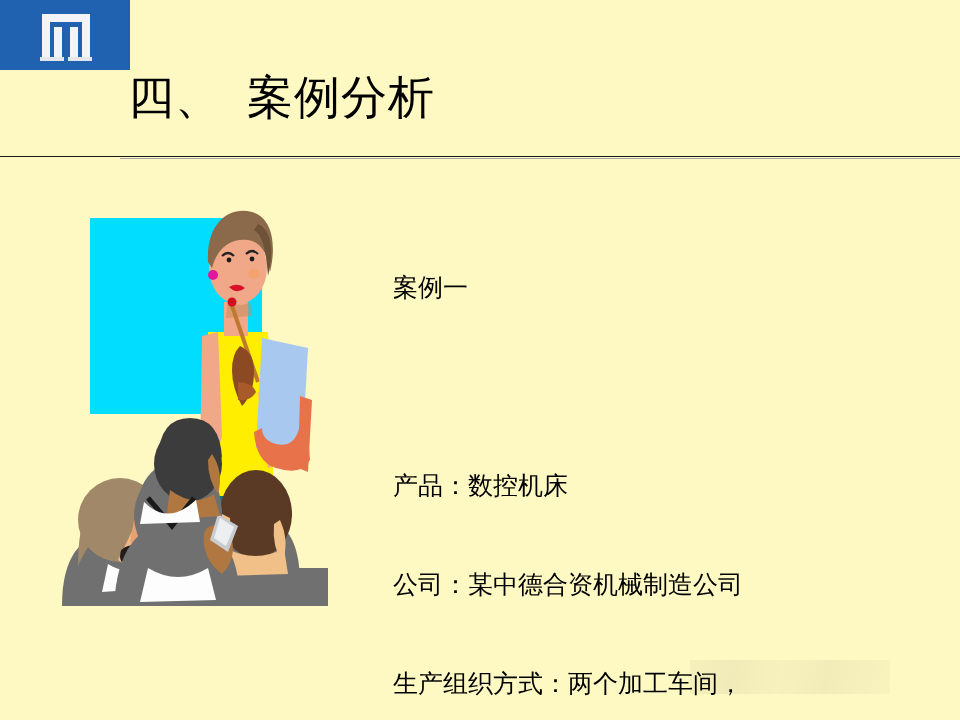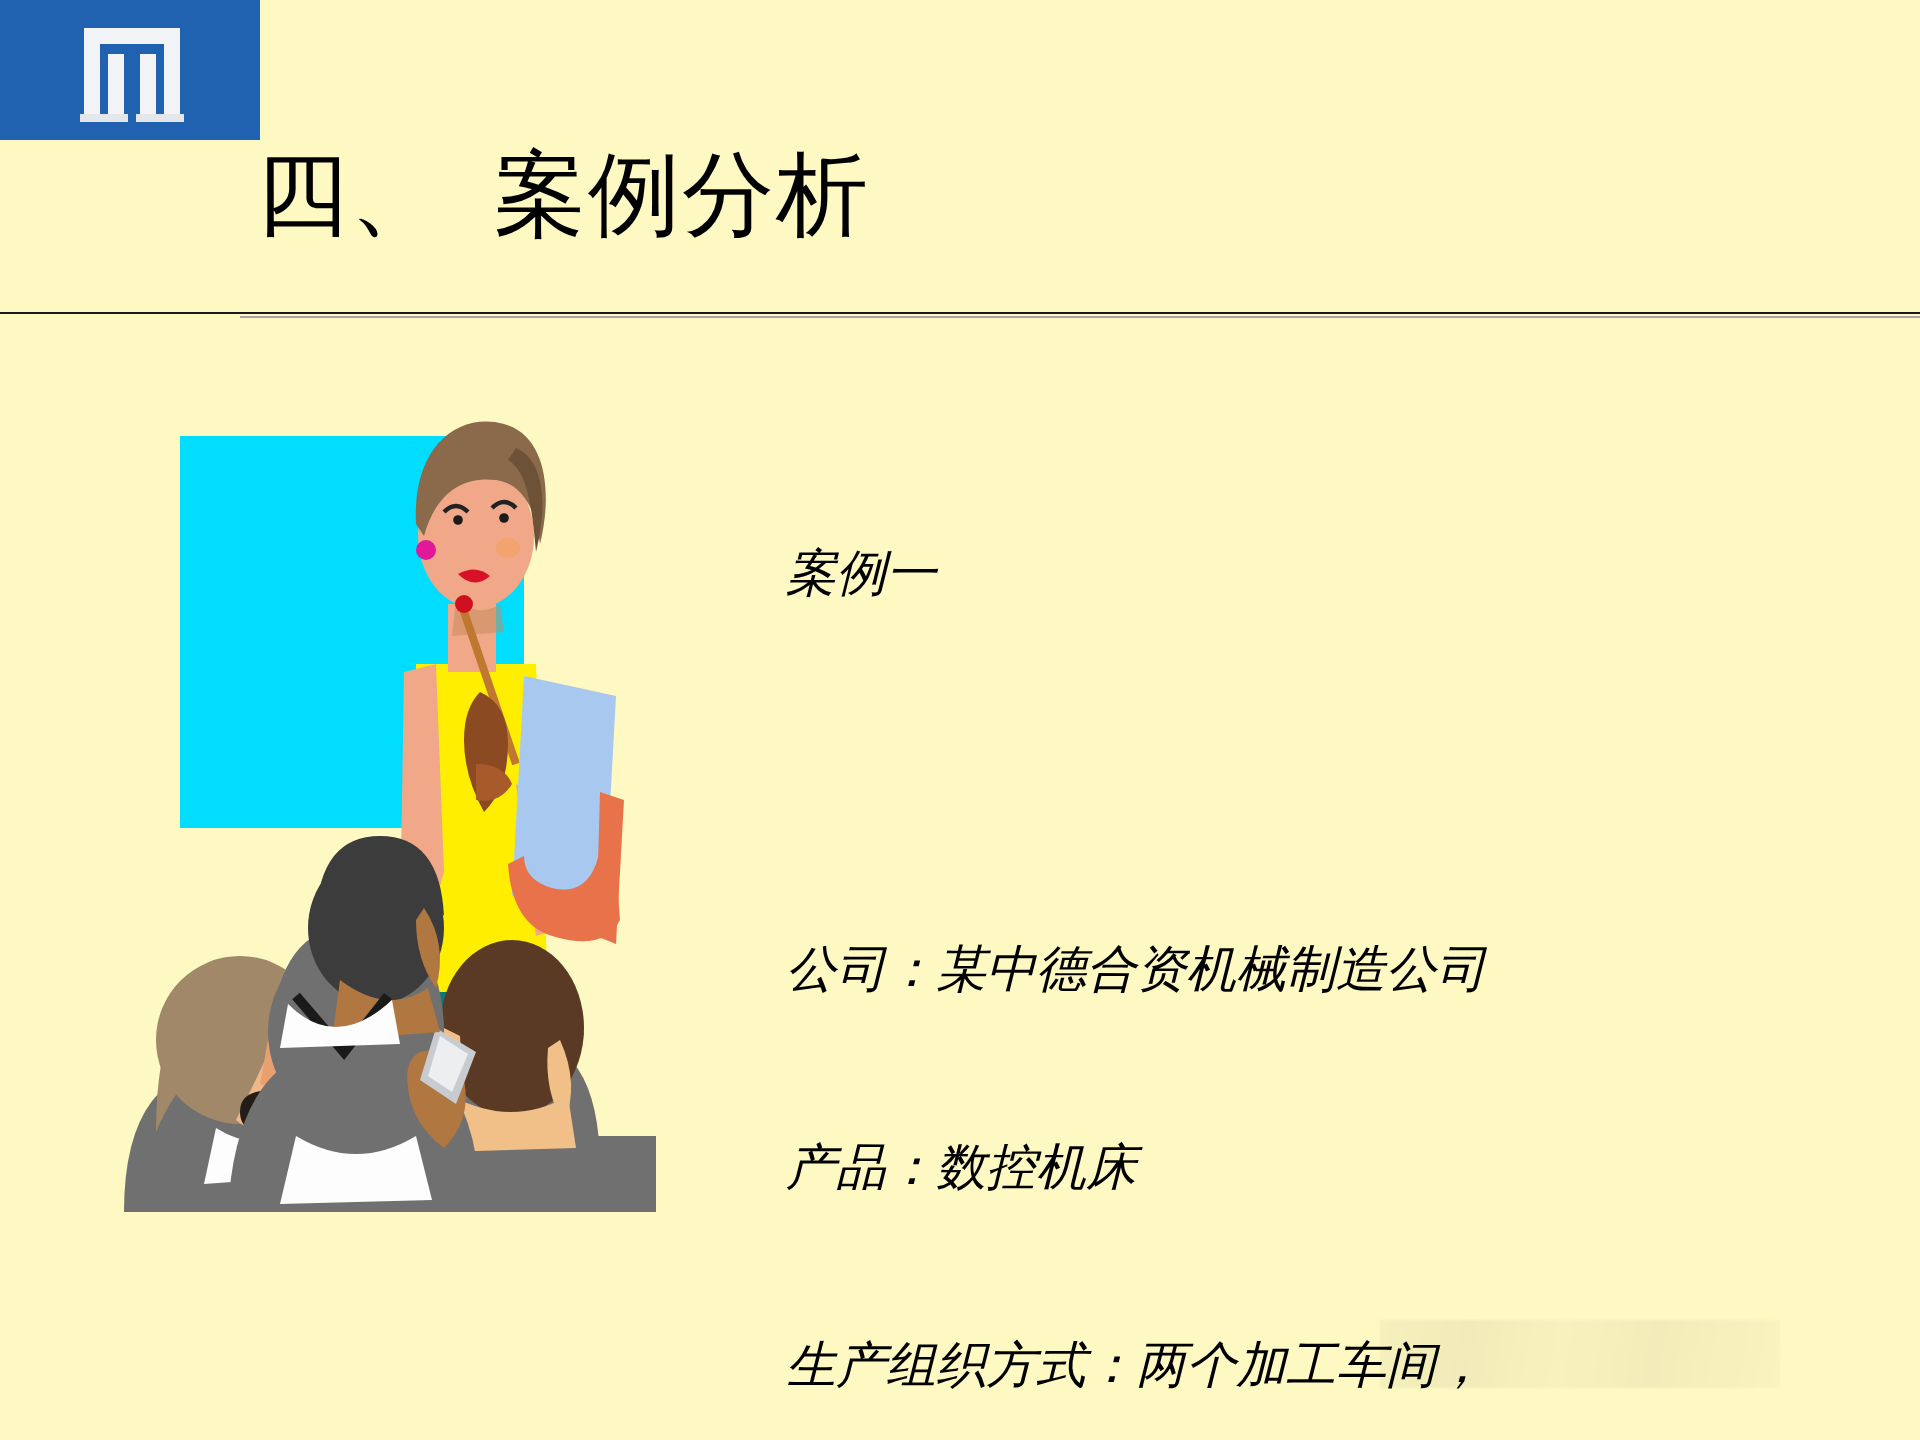--- a/index.html
+++ b/index.html
@@ -83,21 +83,20 @@
     top: 205px;
     width: 560px;
     font-size: 25px;
     line-height: 33px;
     color: #000000;
     white-space: pre;
   }
   .txt-line {
     height: 33px;
     white-space: pre;
-    font-style: italic;
   }
   .txt-line.blank { height: 33px; }
 
   
   #watermark {
     position: absolute;
     left: 690px;
     top: 660px;
     width: 200px;
     height: 34px;
@@ -212,22 +211,22 @@
     <path d="M96 262 q2 -40 32 -40 q30 0 32 40 q-14 -22 -32 -22 q-18 0 -32 22 Z" fill="#3c3c3c"></path>
     <path d="M150 258 q12 18 6 40 q-10 -14 -10 -34 Z" fill="#b07840"></path>
     <path d="M108 294 q24 18 44 4 l6 22 l-54 4 Z" fill="#b07840"></path>
     <path d="M86 302 L110 330 L132 302" stroke="#1a1a1a" stroke-width="5" fill="none"></path>
     <path d="M82 306 q24 24 52 -2 l4 22 l-60 2 Z" fill="#fdfdfd"></path>
   </svg>
 
   <div id="body-text">
     <div class="txt-line">案例一</div>
     <div class="txt-line blank"></div>
+    <div class="txt-line">产品：数控机床</div>
     <div class="txt-line">公司：某中德合资机械制造公司</div>
-    <div class="txt-line">产品：数控机床</div>
     <div class="txt-line">生产组织方式：两个加工车间，</div>
     
     
     
     
     
     
     
     
     

